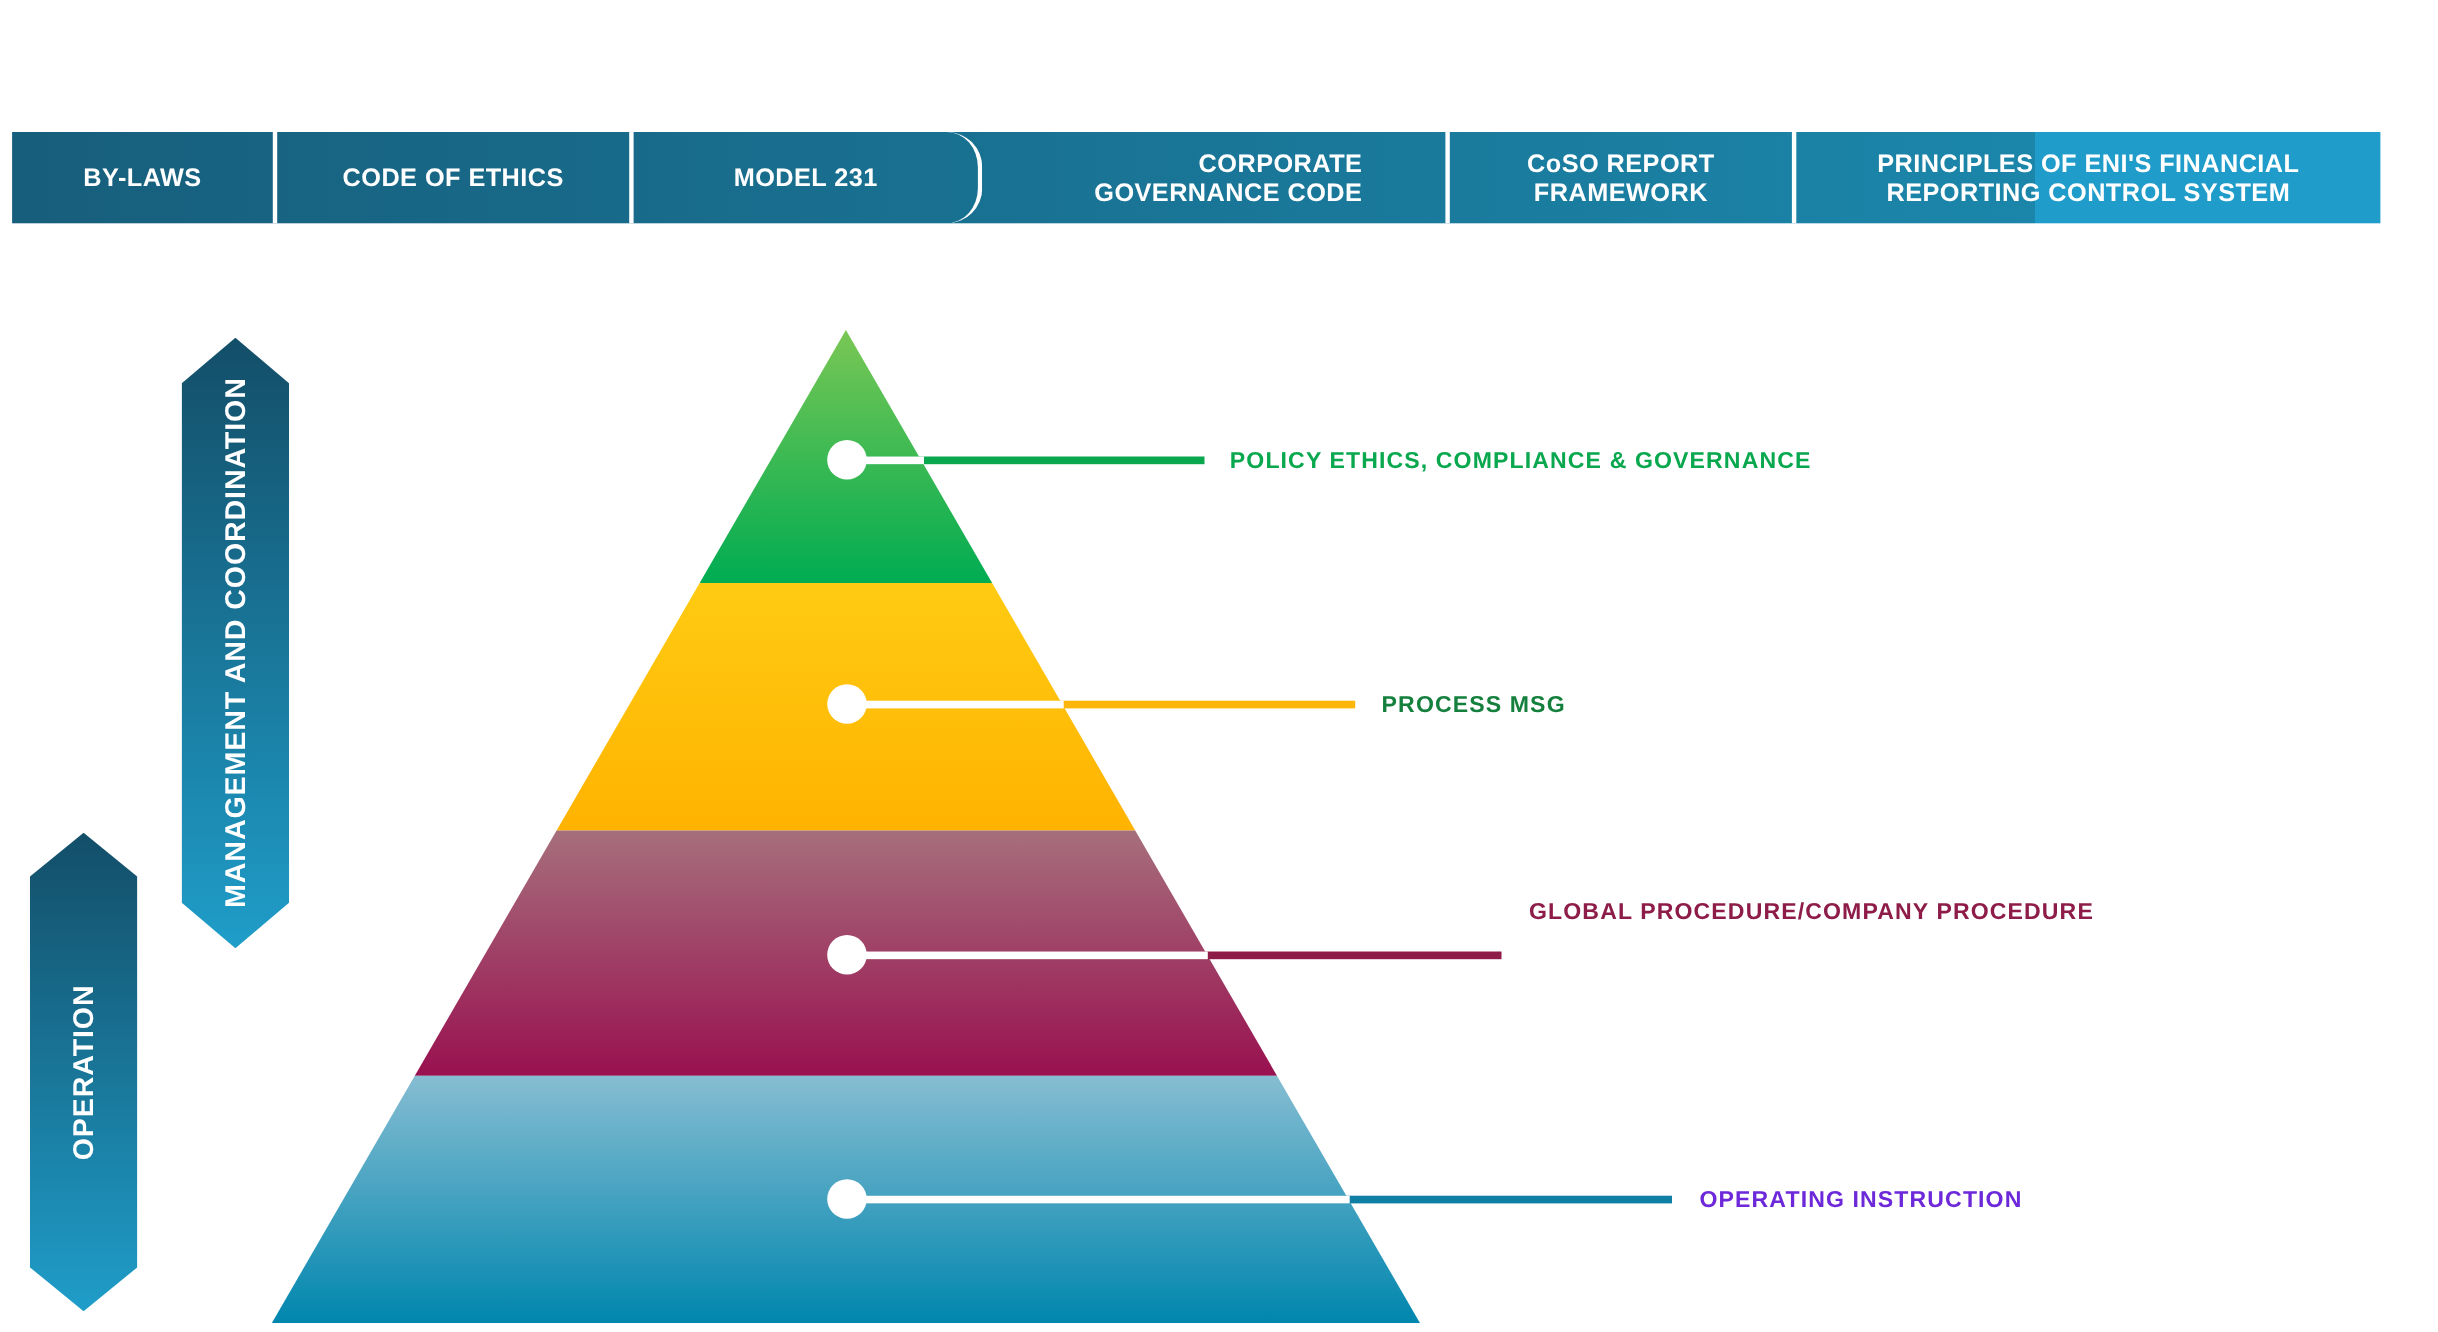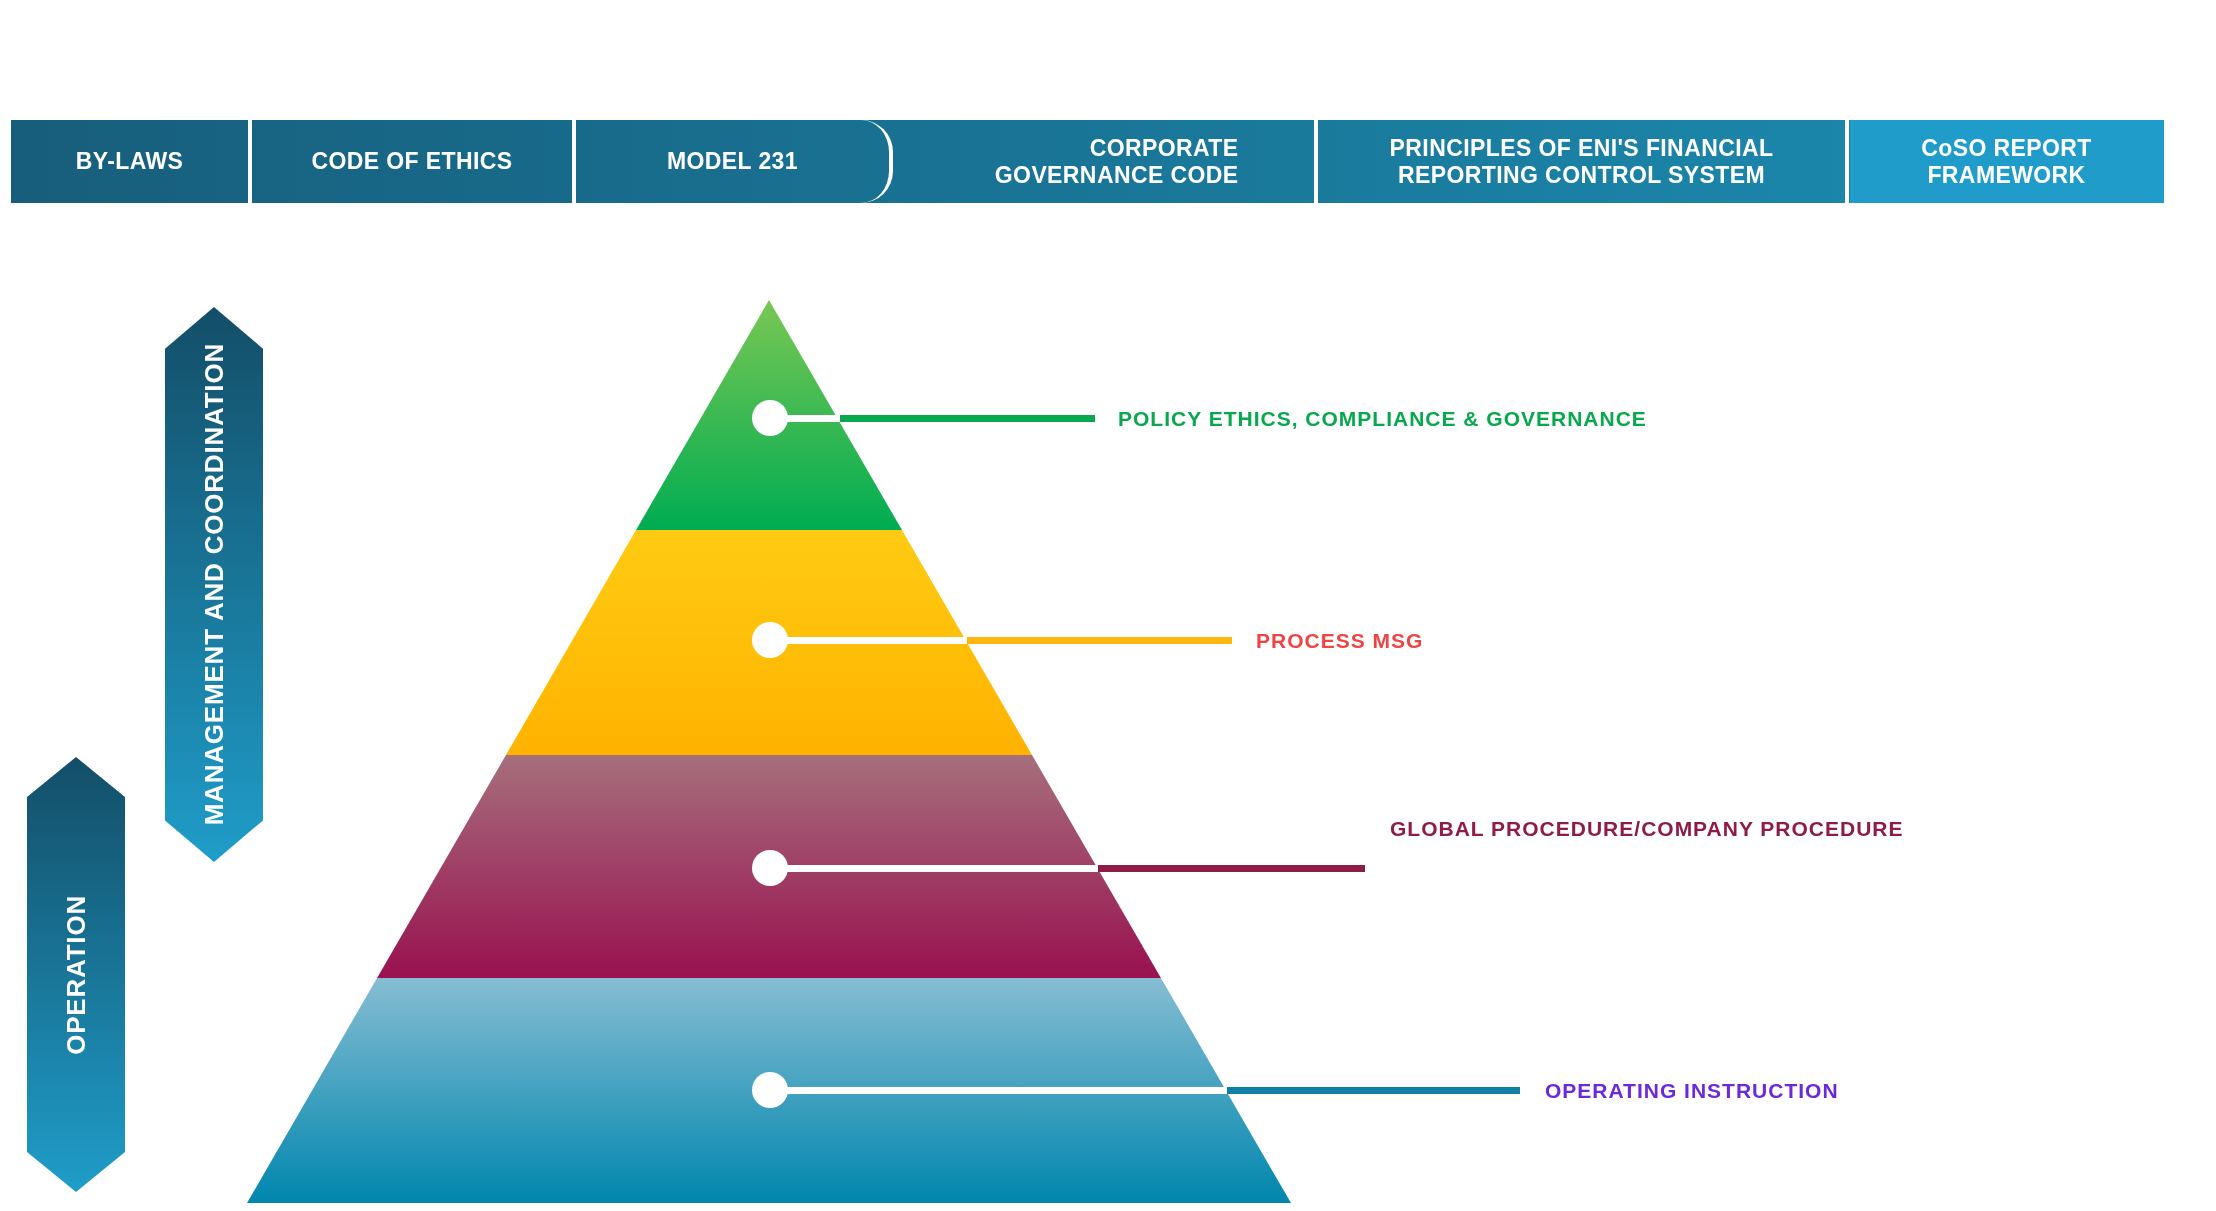--- a/index.html
+++ b/index.html
@@ -46,21 +46,21 @@
   .band-blue  {height:225px;background:linear-gradient(180deg,#86BDD2 0%,#0086AE 100%);}
   
   .cline{position:absolute;height:7px;}
   .cline-white{position:absolute;height:7px;background:#ffffff;}
   .cdot{position:absolute;width:36px;height:36px;border-radius:50%;background:#ffffff;}
   .clabel{
     position:absolute;margin:0;white-space:nowrap;
     font-size:21px;font-weight:bold;letter-spacing:1px;line-height:34px;
   }
   .c-green  .cline{background:#09A84E;} .c-green  .clabel{color:#09A84E;}
-  .c-yellow .cline{background:#FFB60B;} .c-yellow .clabel{color:#ef4444;}
+  .c-yellow .cline{background:#FFB60B;} .c-yellow .clabel{color:#15803d;}
   .c-maroon .cline{background:#8E1C49;} .c-maroon .clabel{color:#8E1C49;}
   .c-blue   .cline{background:#0F7FA6;} .c-blue   .clabel{color:#6d28d9;}
   
   .arrow{
     position:absolute;display:flex;align-items:center;justify-content:center;
     background:linear-gradient(180deg,#134E68 0%,#1F9DC9 100%);
   }
   .arrow-mgmt{
     left:165px;top:307px;width:98px;height:555px;
     clip-path:polygon(50% 0%,100% 7.5%,100% 92.5%,50% 100%,0% 92.5%,0% 7.5%);
@@ -87,25 +87,25 @@
     </div>
     <div class="seg seg-2">
       <span>CODE OF ETHICS</span>
     </div>
     <div class="seg seg-3">
       <span>MODEL 231</span>
     </div>
     <div class="seg seg-4">
       <span>CORPORATE GOVERNANCE CODE</span>
     </div>
+    <div class="seg seg-6">
+      <span>CoSO REPORT FRAMEWORK</span>
+    </div>
     <div class="seg seg-5">
       <span>PRINCIPLES OF ENI'S FINANCIAL REPORTING CONTROL SYSTEM</span>
-    </div>
-    <div class="seg seg-6">
-      <span>CoSO REPORT FRAMEWORK</span>
     </div>
   </div>
 
   <div class="pyramid">
     <div class="band band-green"></div>
     <div class="band band-yellow"></div>
     <div class="band band-maroon"></div>
     <div class="band band-blue"></div>
   </div>
 

